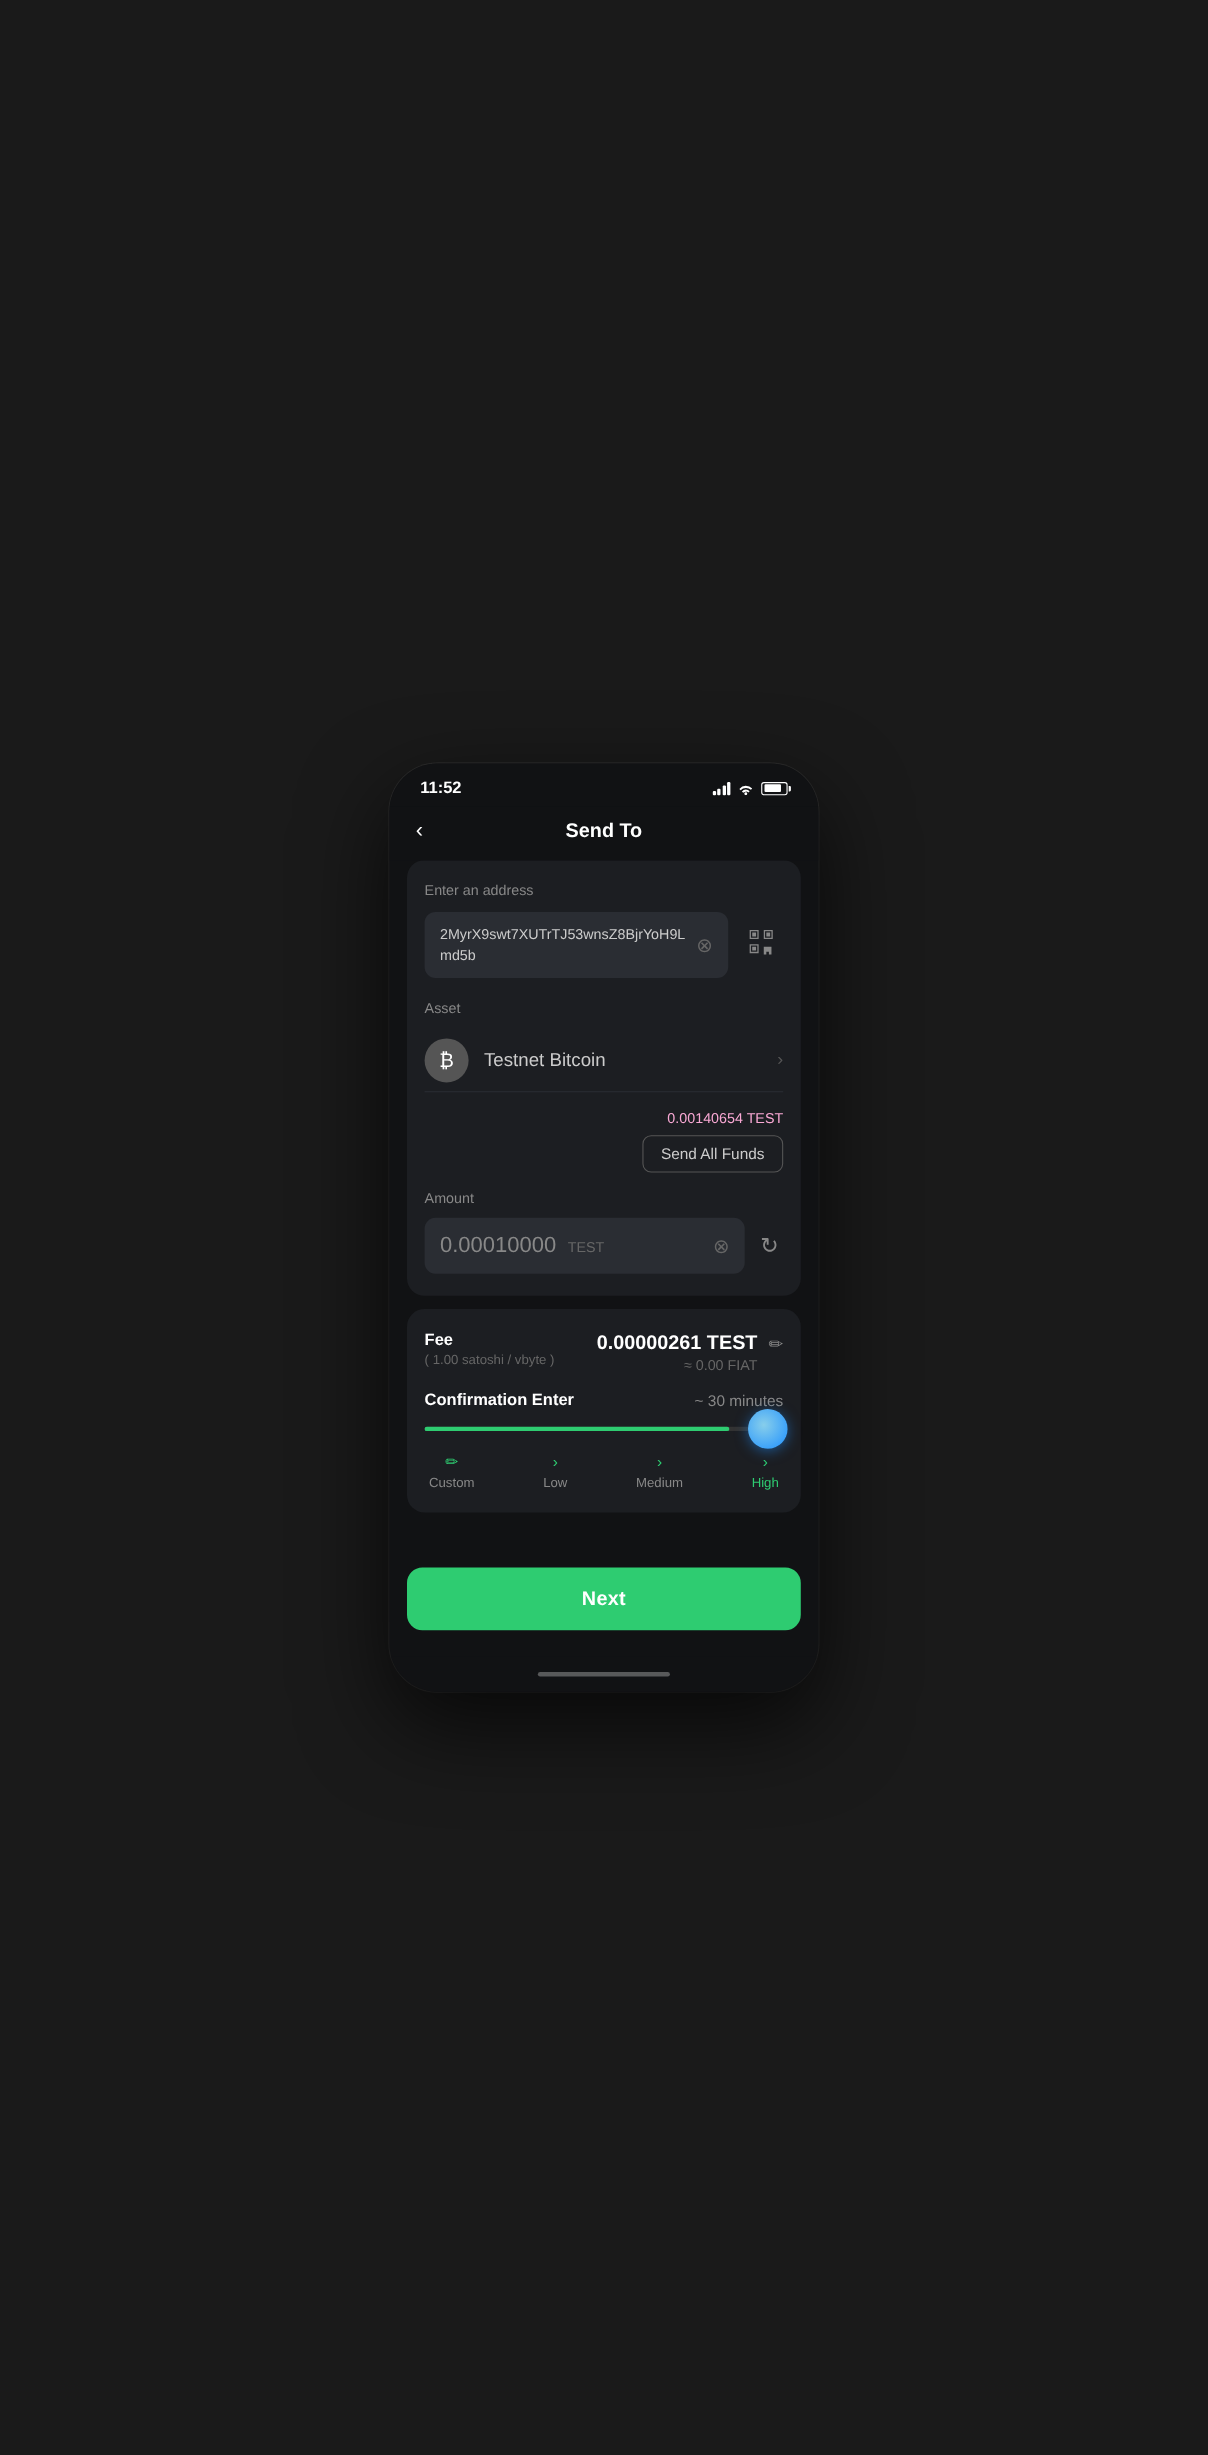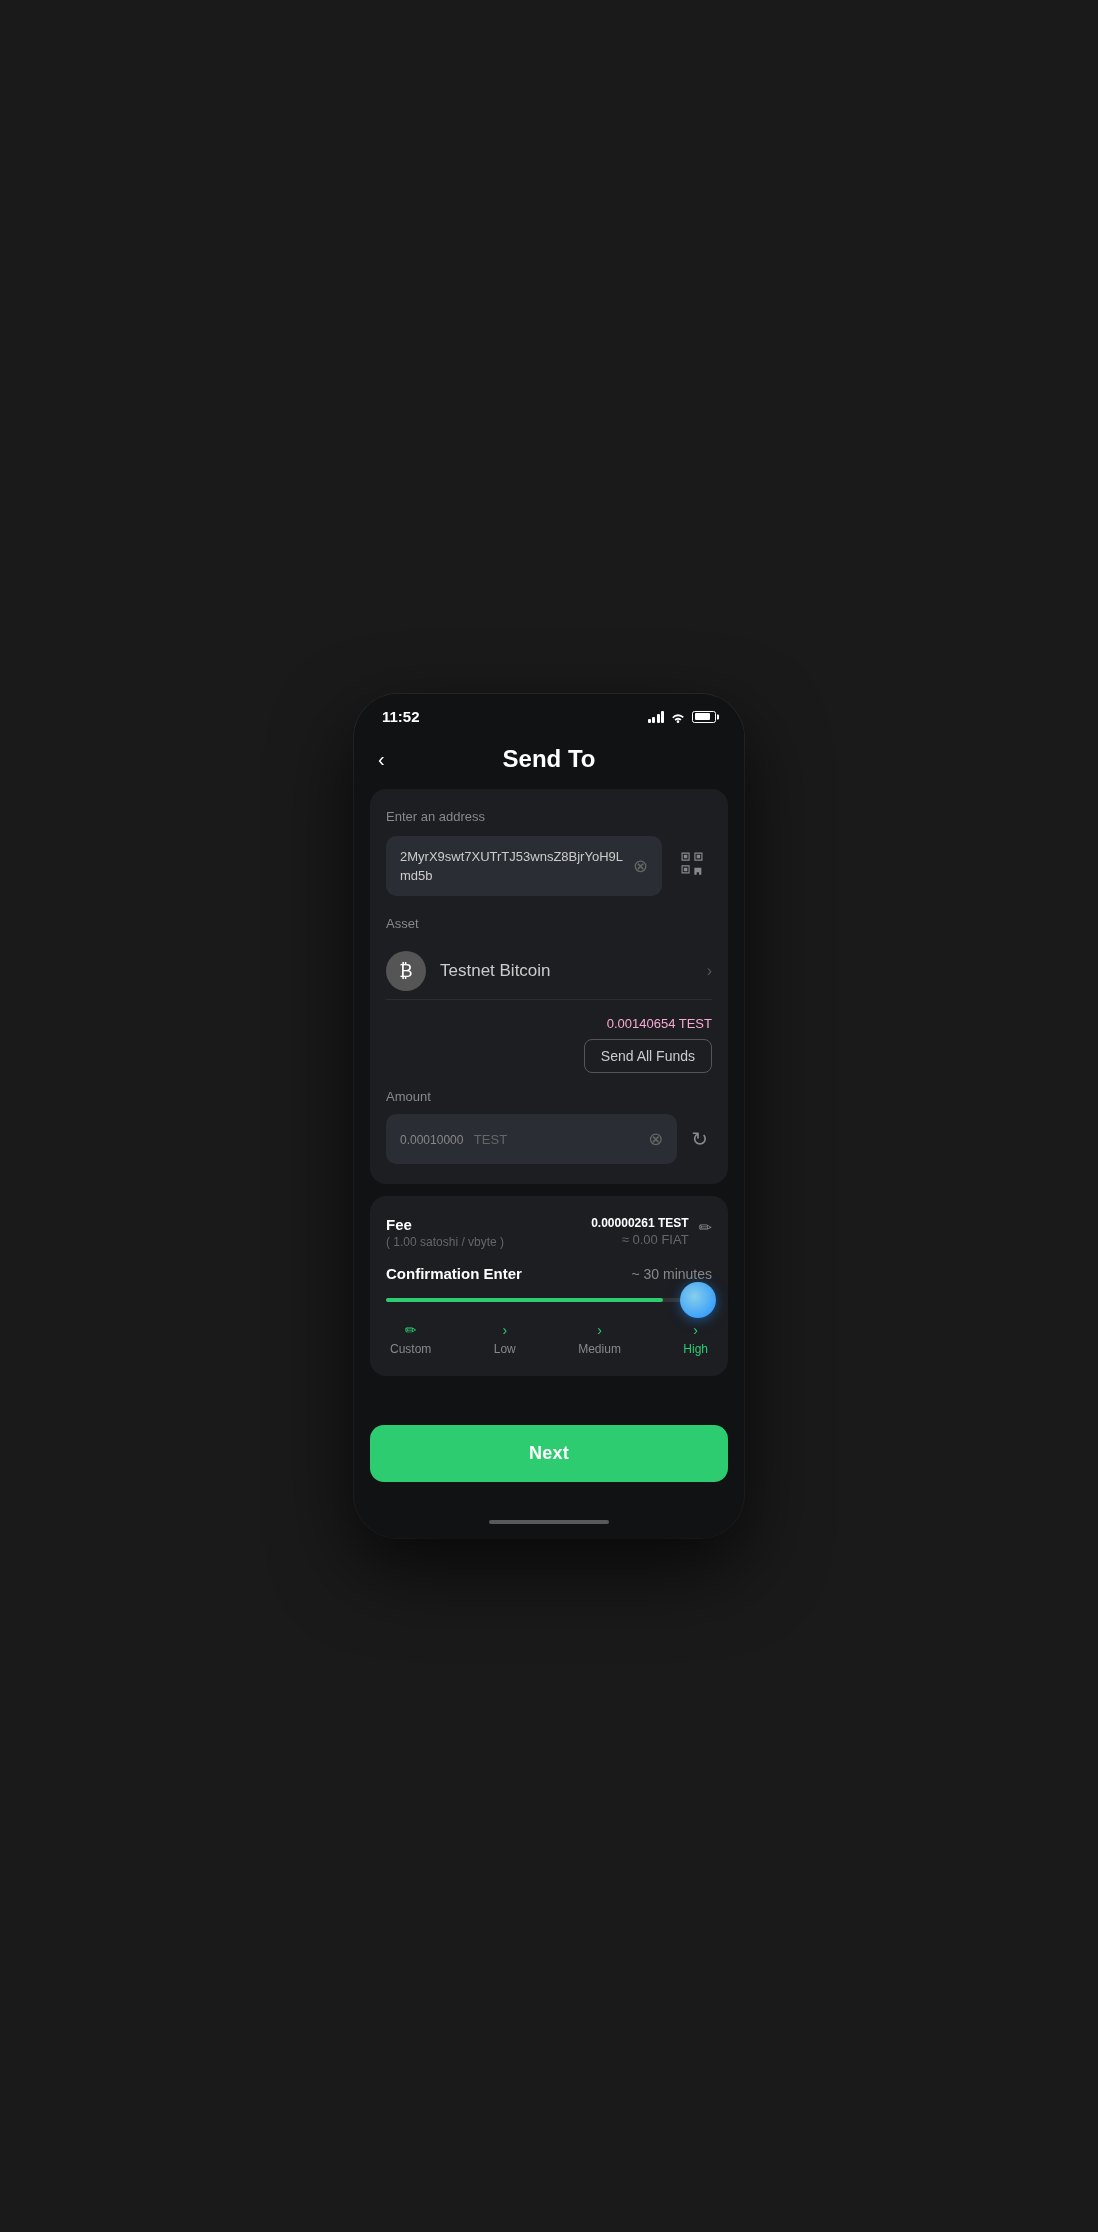--- a/index.html
+++ b/index.html
@@ -105,21 +105,21 @@
       position: absolute;
       left: 20px;
       color: #fff;
       font-size: 20px;
       cursor: pointer;
       padding: 4px;
     }
 
     .header-title {
       color: #fff;
-      font-size: 24px;
+      font-size: 18px;
       font-weight: 600;
     }
 
     
     .content {
       flex: 1;
       padding: 0 16px;
       overflow-y: auto;
     }
 
@@ -258,21 +258,21 @@
       background: #2a2d33;
       border-radius: 10px;
       padding: 14px 14px;
       display: flex;
       align-items: center;
       justify-content: space-between;
     }
 
     .amount-value {
       color: #888;
-      font-size: 12px;
+      font-size: 20px;
     }
 
     .amount-unit {
       color: #666;
       font-size: 13px;
       margin-left: 6px;
     }
 
     .swap-btn {
       color: #888;
@@ -314,21 +314,21 @@
 
     .fee-value-group {
       text-align: right;
       display: flex;
       align-items: flex-start;
       gap: 10px;
     }
 
     .fee-amount {
       color: #fff;
-      font-size: 12px;
+      font-size: 18px;
       font-weight: 600;
       text-align: right;
     }
 
     .fee-fiat {
       color: #666;
       font-size: 13px;
       margin-top: 2px;
     }
 

